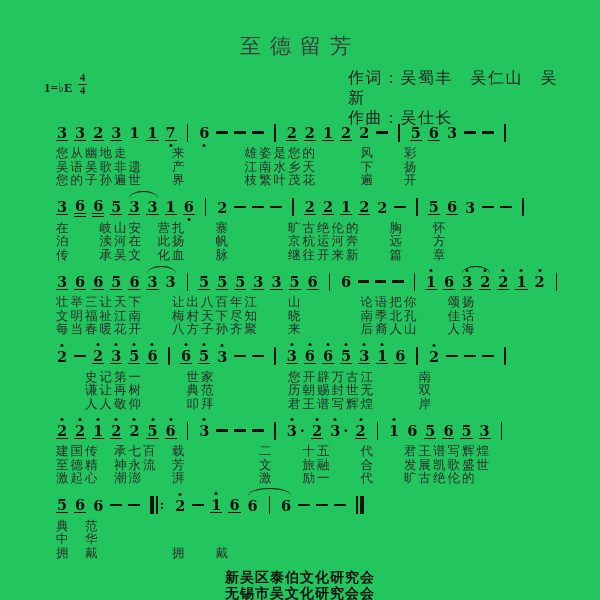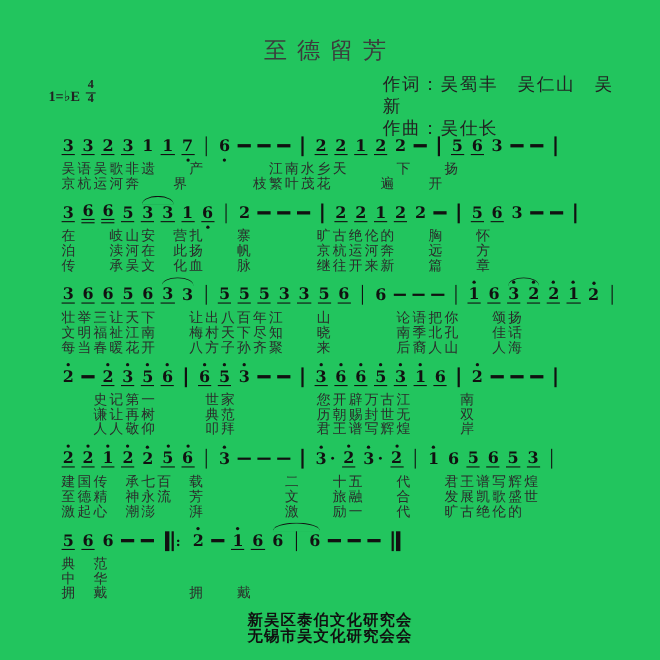--- a/index.html
+++ b/index.html
@@ -87,22 +87,23 @@
           <span class="dash"></span>
           <span class="bar"></span>
           <span class="note u1">5</span>
           <span class="note u1">6</span>
           <span class="note">3</span>
           <span class="dash"></span>
           <span class="dash"></span>
           <span class="bar"></span>
         </div>
         <div class="lyrics">
+          <div class="lyric-line">您从幽地走　　　来　　　　雄姿是您的　　　风　　彩</div>
           <div class="lyric-line">吴语吴歌非遗　　产　　　　江南水乡天　　　下　　扬</div>
-          <div class="lyric-line">京杭运河奔　　界　　　　枝繁叶茂花　　　遍　　开</div>
+          <div class="lyric-line">您的子孙遍世　　界　　　　枝繁叶茂花　　　遍　　开</div>
         </div>
       </div>
       <div class="system">
         <div class="notes-row">
           <span class="note u1">3</span>
           <span class="note u2">6</span>
           <span class="note u2">6</span>
           <span class="note u1">5</span>
           <span class="slur">
             <span class="note u1">3</span>

